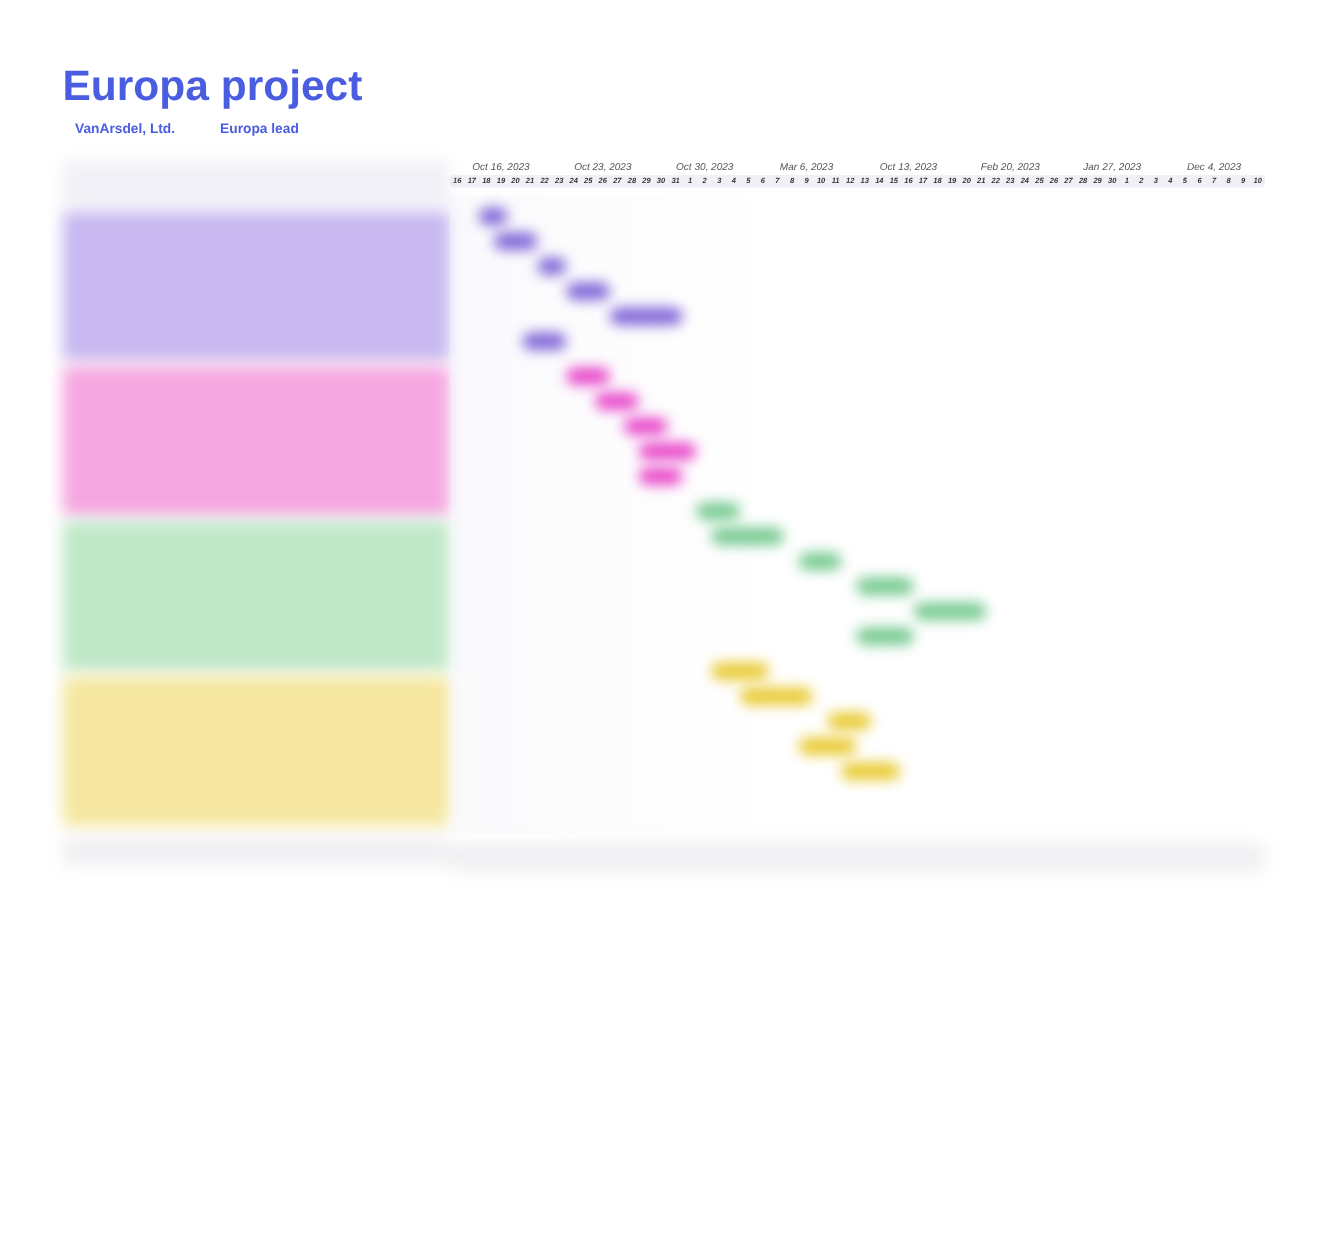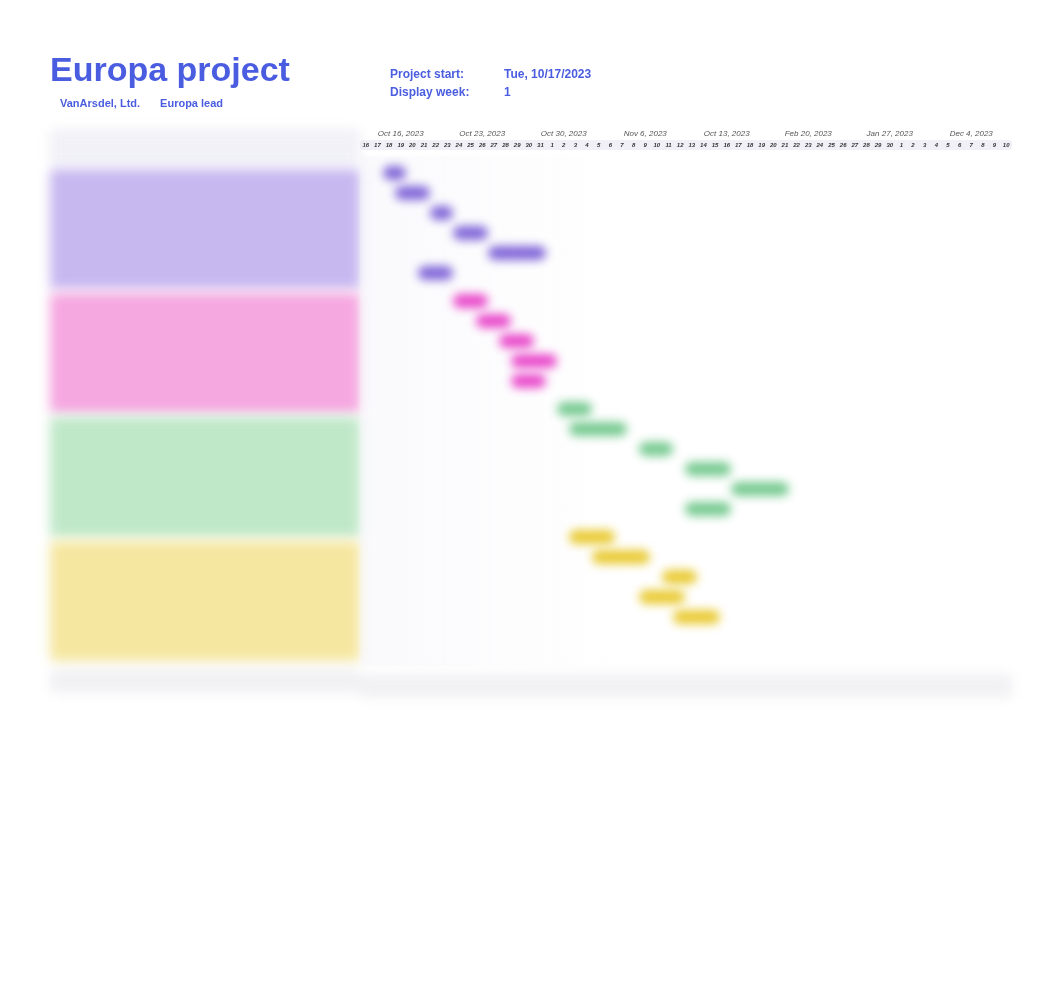--- a/index.html
+++ b/index.html
@@ -3,29 +3,29 @@
   <meta charset="utf-8">
   <style>
     * { box-sizing: border-box; margin: 0; padding: 0; }
     body {
       font-family: -apple-system, BlinkMacSystemFont, "Segoe UI", Arial, sans-serif;
       background: #fff;
       width: 1062px;
       padding: 50px;
       color: #333;
     }
-    .header-row { display: flex; align-items: center; gap: 40px; margin-bottom: 20px; }
+    .header-row { display: flex; align-items: flex-end; gap: 40px; margin-bottom: 20px; }
     .title-block { flex: 0 0 300px; }
     .project-title {
       font-size: 34px;
       font-weight: 800;
       color: #4a5de0;
       margin-bottom: 8px;
     }
-    .subtitle-row { display: flex; gap: 20px; font-size: 11px; font-weight: 600; color: #4a5de0; padding-left: 10px; }
+    .subtitle-row { display: flex; gap: 36px; font-size: 11px; font-weight: 600; color: #4a5de0; padding-left: 10px; }
     .meta-block { flex: 1; padding-top: 10px; font-size: 12px; }
     .meta-row { display: flex; gap: 24px; margin-bottom: 4px; }
     .meta-label { font-weight: 700; color: #4a5de0; width: 90px; }
     .meta-value { font-weight: 700; color: #4a5de0; }
     .gantt-wrapper { display: flex; font-style: italic; }
     .left-panel { flex: 0 0 310px; position: relative; }
     .phase-block {
       border-radius: 4px; margin-bottom: 4px;
       padding: 8px 12px;
       display: flex; align-items: center; justify-content: center;
@@ -81,48 +81,38 @@
 <body>
 
 <div class="header-row">
   <div class="title-block">
     <h1 class="project-title">Europa project</h1>
     <div class="subtitle-row">
       <span>VanArsdel, Ltd.</span>
       <span>Europa lead</span>
     </div>
   </div>
-  <div class="meta-block">
-    <div class="meta-row">
-      <span class="meta-label">Project start:</span>
-      <span class="meta-value">Tue, 10/17/2023</span>
-    </div>
-    <div class="meta-row">
-      <span class="meta-label">Display week:</span>
-      <span class="meta-value">1</span>
-    </div>
-  </div>
 </div>
 
 <div class="gantt-wrapper">
   <div class="left-panel">
     <div class="phase-header"></div>
     <div class="phase-block phase-purple"></div>
     <div class="phase-block phase-pink"></div>
     <div class="phase-block phase-green"></div>
     <div class="phase-block phase-yellow"></div>
     <div class="footer-blur"></div>
   </div>
 
   <div class="right-panel">
     <div class="week-header-row" id="week-row">
         <div>Oct 16, 2023</div>
         <div>Oct 23, 2023</div>
         <div>Oct 30, 2023</div>
-        <div>Nov 6, 2023</div>
+        <div>Mar 6, 2023</div>
         <div>Oct 13, 2023</div>
         <div>Feb 20, 2023</div>
         <div>Jan 27, 2023</div>
         <div>Dec 4, 2023</div>
       </div>
     <div class="day-header-row" id="day-row">
         <div>16</div>
         <div>17</div>
         <div>18</div>
         <div>19</div>

